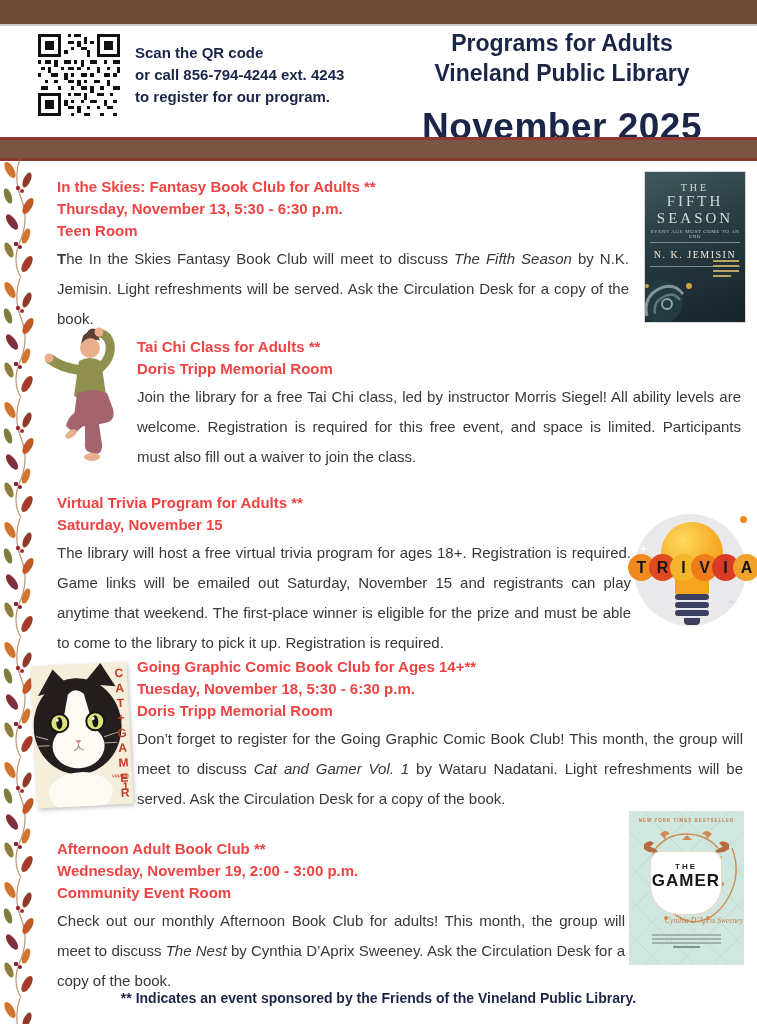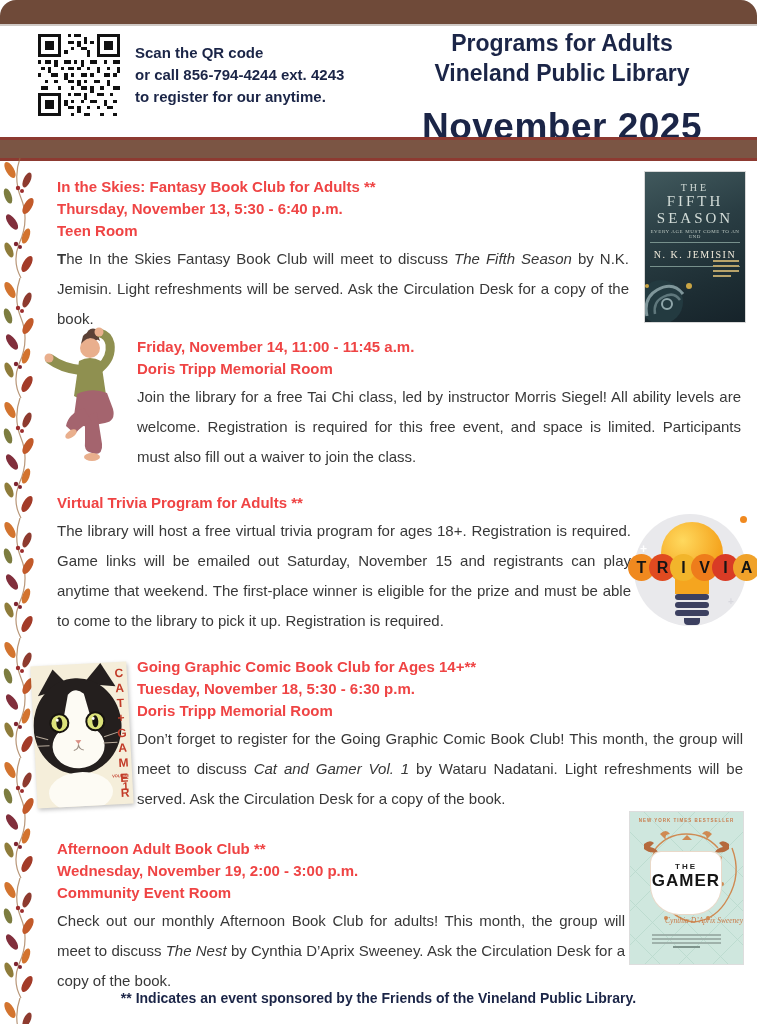--- a/index.html
+++ b/index.html
@@ -1,17 +1,17 @@
 <!DOCTYPE html>
 <html><head>
 <meta charset="utf-8">
 <style>
   html,body{margin:0;padding:0;background:#ffffff;}
   .page{position:relative;width:757px;height:1024px;background:#ffffff;overflow:hidden;
-        font-family:"Liberation Sans",sans-serif;border-radius:16px;}
+        font-family:"Liberation Sans",sans-serif;}
 
   
   .topbar{position:absolute;left:0;top:0;width:757px;height:24px;background:#6f4a39;
           border-bottom:2px solid #cfc9c5;}
   .divider{position:absolute;left:0;top:137px;width:757px;height:18px;background:#7b5544;
            border-top:3px solid #8d3a31;border-bottom:3px solid #8d3a31;}
 
   
   .qr{position:absolute;left:38px;top:34px;width:82px;height:82px;}
   .qr-caption{position:absolute;left:135px;top:42px;width:260px;
@@ -122,21 +122,21 @@
       <rect x="2" y="2" width="3" height="3"></rect>
         <rect x="20" y="2" width="3" height="3"></rect>
         <rect x="2" y="20" width="3" height="3"></rect>
       <path d="M9 0h1v1h-1zM11 0h2v1h-2zM14 1h1v2h-1zM9 2h2v1h-2zM12 2h1v2h-1zM16 2h1v1h-1zM10 4h1v1h-1zM13 4h2v1h-2zM8 5h1v1h-1zM15 5h1v2h-1zM0 8h1v1h-1zM2 8h2v1h-2zM5 8h1v2h-1zM8 8h2v1h-2zM11 8h1v1h-1zM13 8h1v2h-1zM16 8h2v1h-2zM20 8h1v1h-1zM23 8h2v1h-2zM1 10h1v1h-1zM3 10h1v2h-1zM7 10h1v1h-1zM9 10h2v1h-2zM12 10h1v1h-1zM15 10h1v1h-1zM18 10h1v2h-1zM21 10h1v1h-1zM24 10h1v2h-1zM0 12h1v1h-1zM4 12h2v1h-2zM8 12h1v2h-1zM10 12h1v1h-1zM13 12h2v1h-2zM16 12h1v1h-1zM20 12h2v1h-2zM23 12h1v1h-1zM2 14h1v1h-1zM5 14h1v1h-1zM9 14h2v1h-2zM12 14h1v2h-1zM14 14h1v1h-1zM17 14h2v1h-2zM21 14h1v2h-1zM1 16h2v1h-2zM6 16h1v1h-1zM10 16h1v1h-1zM13 16h2v1h-2zM16 16h1v2h-1zM19 16h1v1h-1zM23 16h2v1h-2zM9 18h1v1h-1zM11 18h2v1h-2zM14 18h1v2h-1zM18 18h2v1h-2zM22 18h1v1h-1zM8 20h1v2h-1zM10 20h1v1h-1zM13 20h1v1h-1zM16 20h2v1h-2zM20 20h1v2h-1zM23 20h1v1h-1zM9 22h2v1h-2zM12 22h1v2h-1zM15 22h1v1h-1zM18 22h1v1h-1zM21 22h2v1h-2zM10 24h1v1h-1zM14 24h2v1h-2zM19 24h1v1h-1zM23 24h1v1h-1z"></path>
     </g>
   </svg>
 
   <div class="qr-caption">
     <div>Scan the QR code</div>
     <div>or call 856-794-4244 ext. 4243</div>
-    <div>to register for our anytime.</div>
+    <div>to register for our program.</div>
   </div>
 
   <div class="title-block">
     <div class="title-line">Programs for Adults</div>
     <div class="title-line">Vineland Public Library</div>
     <div class="month">November 2025</div>
   </div>
 
   <div class="divider"></div>
 
@@ -156,21 +156,21 @@
           <circle cx="22" cy="33" r="2" fill="#9c2c2c"></circle>
         <circle cx="16" cy="86" r="2.2" fill="#7e2330"></circle>
           <circle cx="20" cy="89" r="2" fill="#7e2330"></circle>
       </pattern>
     </defs>
     <rect width="40" height="866" fill="url(#leaves)"></rect>
   </svg>
 
   <section class="sec sec1">
     <div class="h">In the Skies: Fantasy Book Club for Adults **</div>
-    <div class="h">Thursday, November 13, 5:30 - 6:40 p.m.</div>
+    <div class="h">Thursday, November 13, 5:30 - 6:30 p.m.</div>
     <div class="h">Teen Room</div>
     <p class="body"><b>T</b><span>he In the Skies Fantasy Book Club will meet to discuss </span><em>The Fifth Season</em><span> by N.K. Jemisin. Light refreshments will be served. Ask the Circulation Desk for a copy of the book.</span></p>
   </section>
 
   <div class="fifth">
     <div class="t t1">THE</div>
     <div class="t t2">FIFTH</div>
     <div class="t t2">SEASON</div>
     <div class="t tag">EVERY AGE MUST COME TO AN END</div>
     <div class="t"><span class="auth">N. K. JEMISIN</span></div>
@@ -200,27 +200,28 @@
     <circle cx="55" cy="8" r="4.5" fill="#e9af8d"></circle>
     <path d="M35 37 q11 -6 22 0 l5 34 q-17 9 -32 1 z" fill="#8f9050"></path>
     <path d="M33 70 q15 -7 30 -1 l6 16 q3 12 -8 14 l-16 3 q-14 2 -15 -10 z" fill="#a4646e"></path>
     <path d="M41 92 l12 -4 5 32 q1 10 -7 10 l-6 -2 q-5 -2 -4 -10 z" fill="#a4646e"></path>
     <path d="M40 84 q-16 6 -18 18 l9 8 q8 -10 17 -12 z" fill="#a4646e"></path>
     <ellipse cx="48" cy="133" rx="8" ry="4" fill="#e9af8d"></ellipse>
     <ellipse cx="27" cy="110" rx="6.5" ry="3.5" fill="#e9af8d" transform="rotate(-35 27 110)"></ellipse>
   </svg>
 
   <section class="sec sec2">
-    <div class="h">Friday, November 14, 11:00 - 11:45 a.m.</div>
+    <div class="h">Tai Chi Class for Adults **</div>
     <div class="h">Doris Tripp Memorial Room</div>
     <p class="body"><span>Join the library for a free Tai Chi class, led by instructor Morris Siegel! All ability levels are welcome. Registration is required for this free event, and space is limited. Participants must also fill out a waiver to join the class.</span></p>
   </section>
 
   <section class="sec sec3">
     <div class="h">Virtual Trivia Program for Adults **</div>
+    <div class="h">Saturday, November 15</div>
     <p class="body"><span>The library will host a free virtual trivia program for ages 18+. Registration is required. Game links will be emailed out Saturday, November 15 and registrants can play anytime that weekend. The first-place winner is eligible for the prize and must be able to come to the library to pick it up. Registration is required.</span></p>
   </section>
 
   <div class="trivia">
     <div class="bg"></div>
     <div class="glass"></div>
     <div class="neck"></div>
     <div class="base">
         <i></i>
         <i></i>

